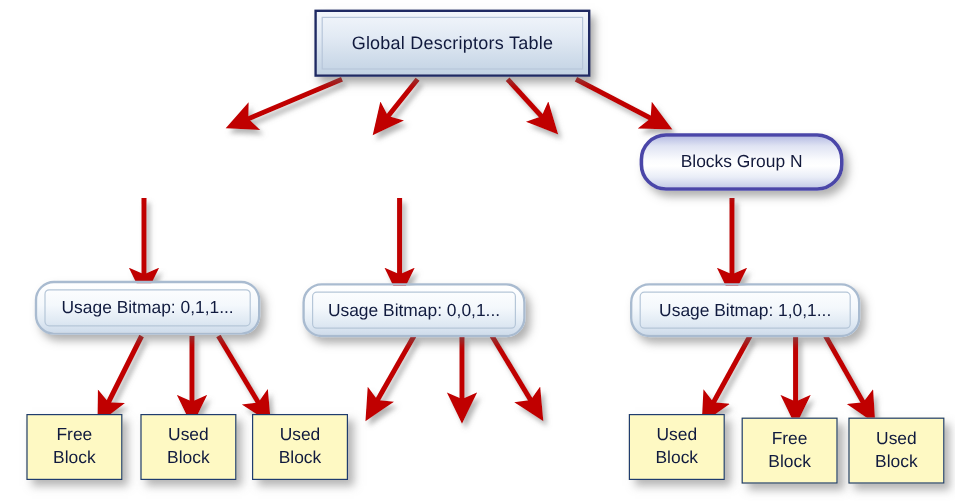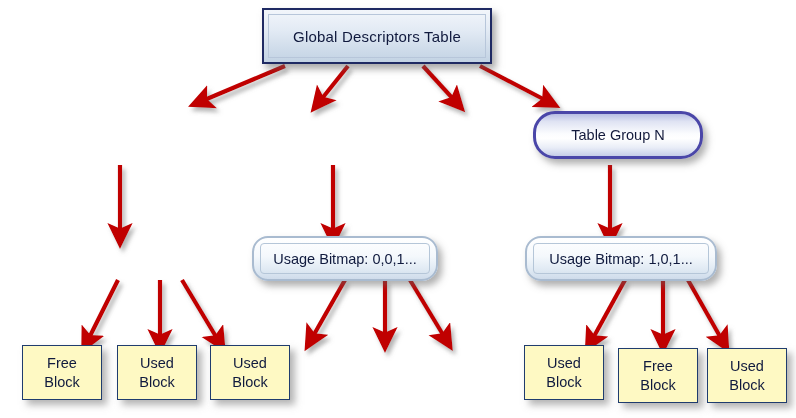--- a/index.html
+++ b/index.html
@@ -151,23 +151,26 @@
     </g>
   </svg>
 
   <div class="node-root" style="left:262px; top:8px; width:230px; height:56px;">
     <span class="txt">Global Descriptors Table</span>
   </div>
 
 
 
   <div class="node-group" style="left:533px; top:111px; width:170px; height:48px;">
-    <span>Table Group N</span>
-  </div>
-
+    <span>Blocks Group N</span>
+  </div>
+
+  <div class="node-bitmap" style="left:29px; top:234px; width:188px; height:45px;">
+    <span class="txt">Usage Bitmap: 0,1,1...</span>
+  </div>
 
   <div class="node-bitmap" style="left:252px; top:236px; width:186px; height:45px;text-align:right;">
     <span class="txt">Usage Bitmap: 0,0,1...</span>
   </div>
 
   <div class="node-bitmap" style="left:525px; top:236px; width:192px; height:45px;">
     <span class="txt">Usage Bitmap: 1,0,1...</span>
   </div>
 
   <div class="node-block" style="left:22px; top:345px; width:80px; height:55px;">

